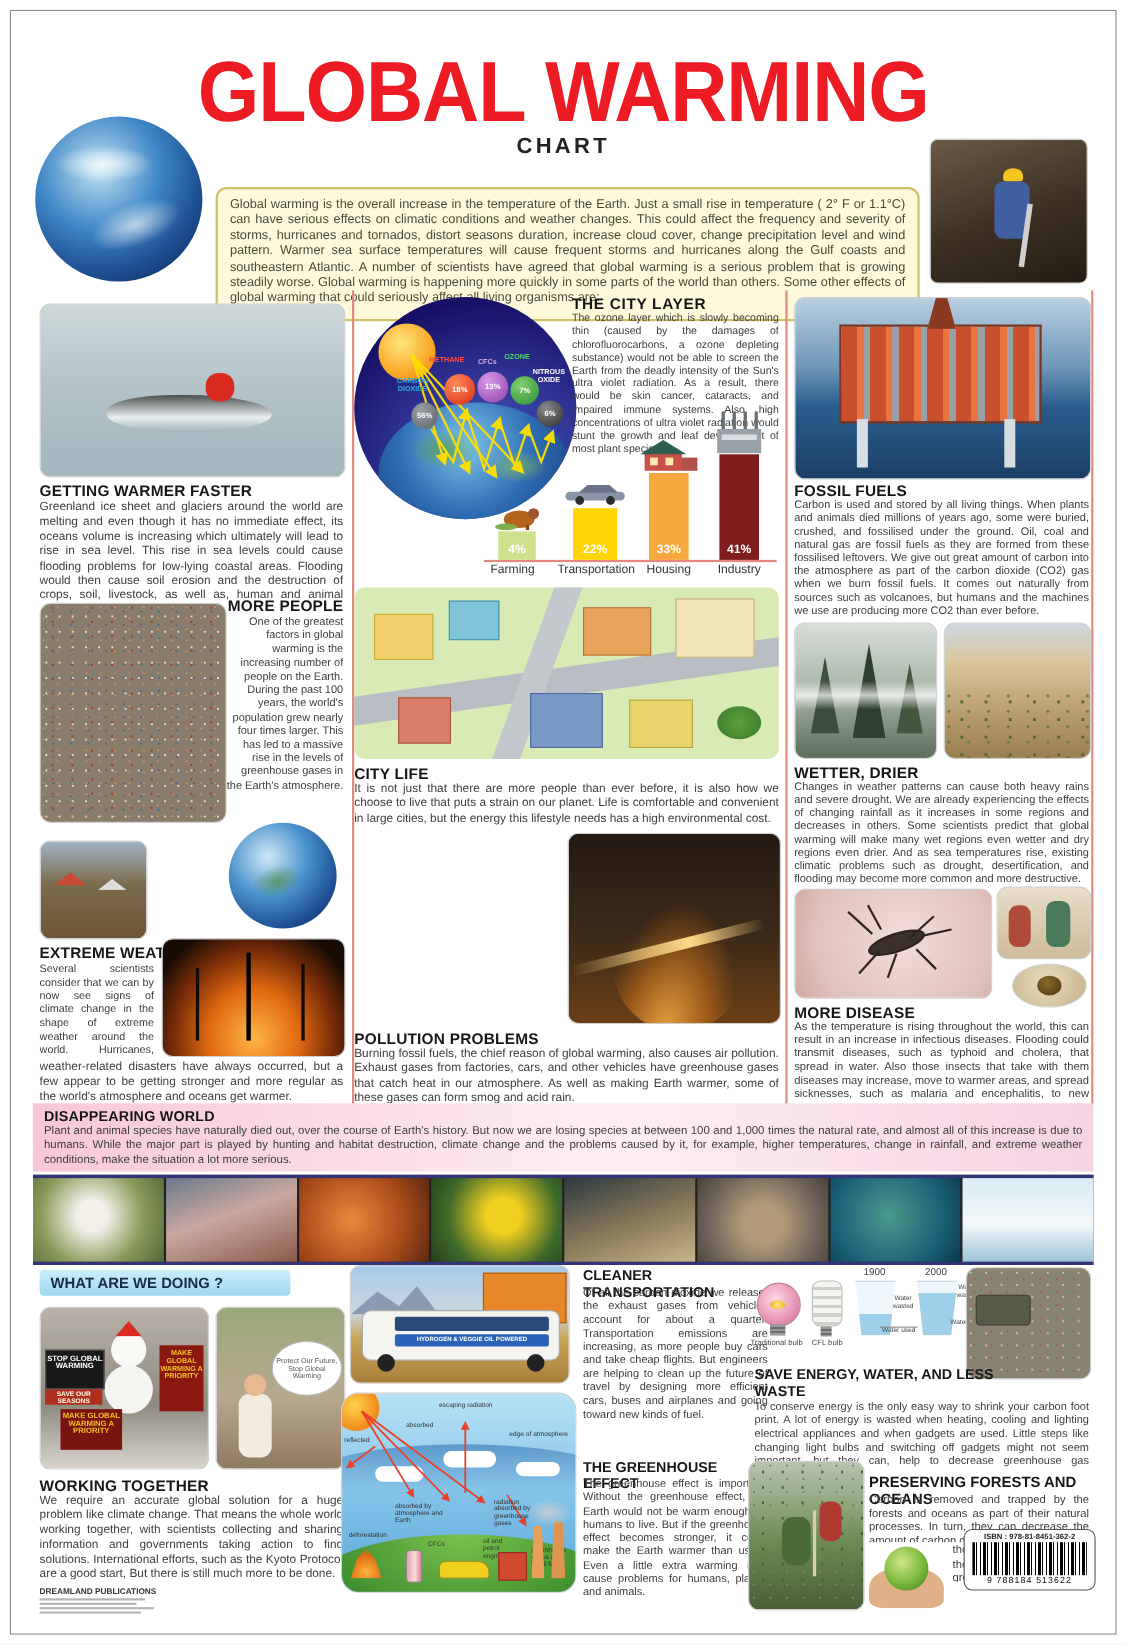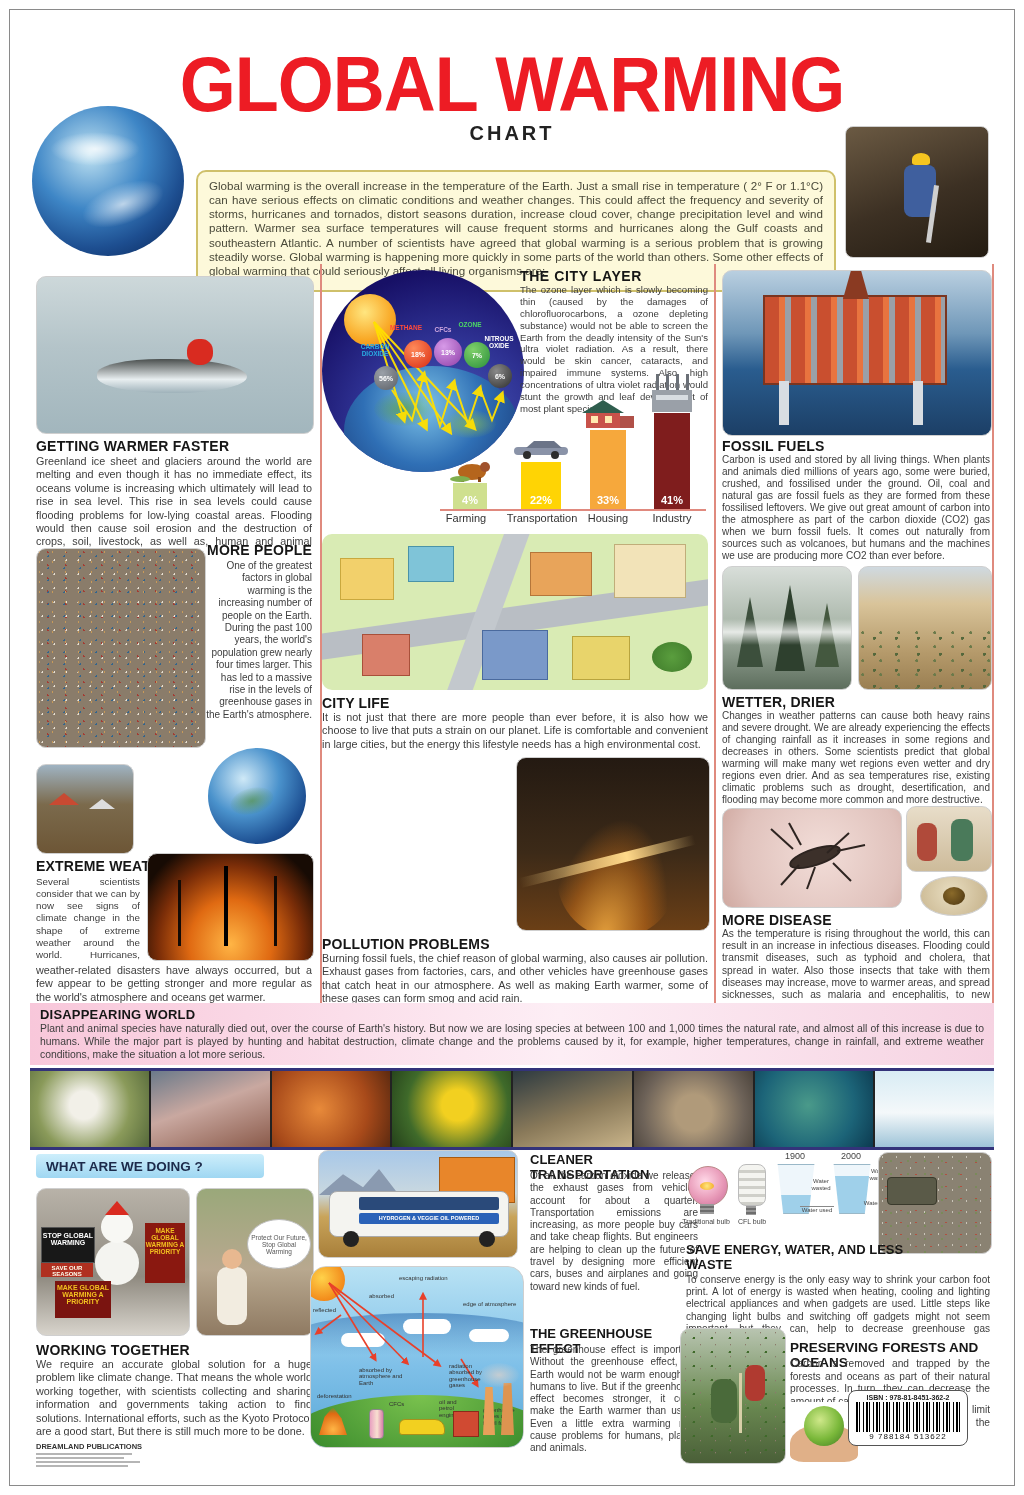--- a/index.html
+++ b/index.html
@@ -36,21 +36,21 @@
   .strip{position:absolute;left:30px;top:1068px;width:964px;height:76px;display:flex;gap:2px;
     border-top:3px solid #33337a;border-bottom:3px solid #33337a;background:#222;}
   .strip>div{flex:1;}
   
   .ribbon{position:absolute;left:36px;top:1154px;width:218px;height:24px;border-radius:4px;
     background:linear-gradient(180deg,#cdeefb,#9fd7f2);display:flex;align-items:center;padding-left:10px;
     font-weight:bold;font-size:13.5px;color:#1c2a4a;}
   .small-h{font-weight:bold;color:#161616;font-size:13px;}
   .tinylabel{position:absolute;font-size:7px;color:#444;text-align:center;line-height:1.1;}
   .glabel{position:absolute;font-size:6px;color:#333;line-height:1.05;}
-  .barcode{position:absolute;left:848px;top:1390px;width:118px;height:54px;border:1px solid #555;
+  .barcode{position:absolute;left:876px;top:1390px;width:118px;height:54px;border:1px solid #555;
     border-radius:8px;background:#fff;text-align:center;overflow:hidden;}
   .bars{margin:1px auto 0;width:104px;height:30px;
     background:repeating-linear-gradient(90deg,#000 0 2px,#fff 2px 3px,#000 3px 4px,#fff 4px 7px,#000 7px 8px,#fff 8px 10px);}
   .publines div{height:2px;background:#b5b5b5;margin-top:2px;}
 </style>
 </head>
 <body>
 
 <div id="poster">
   <div class="frame"></div>

